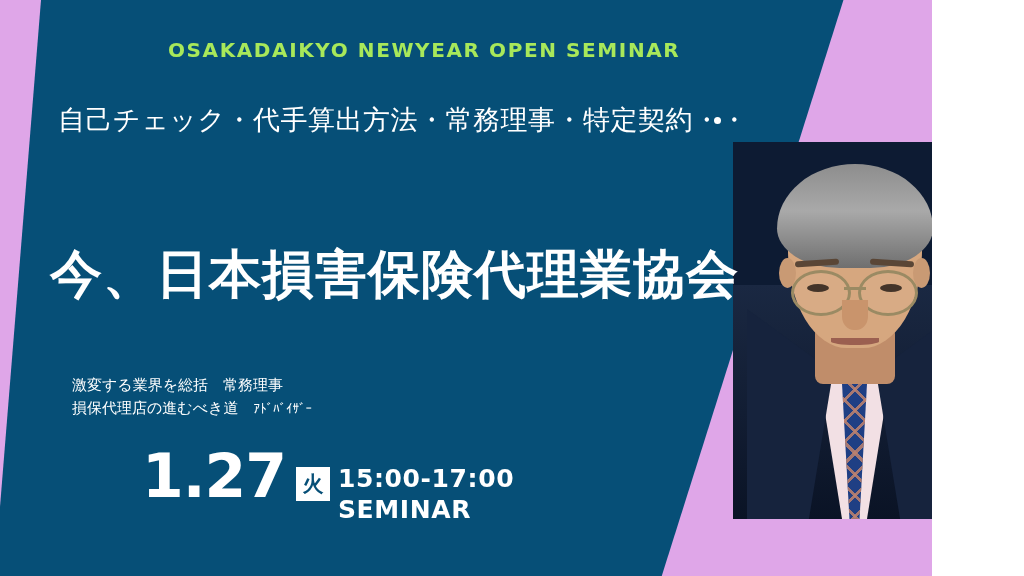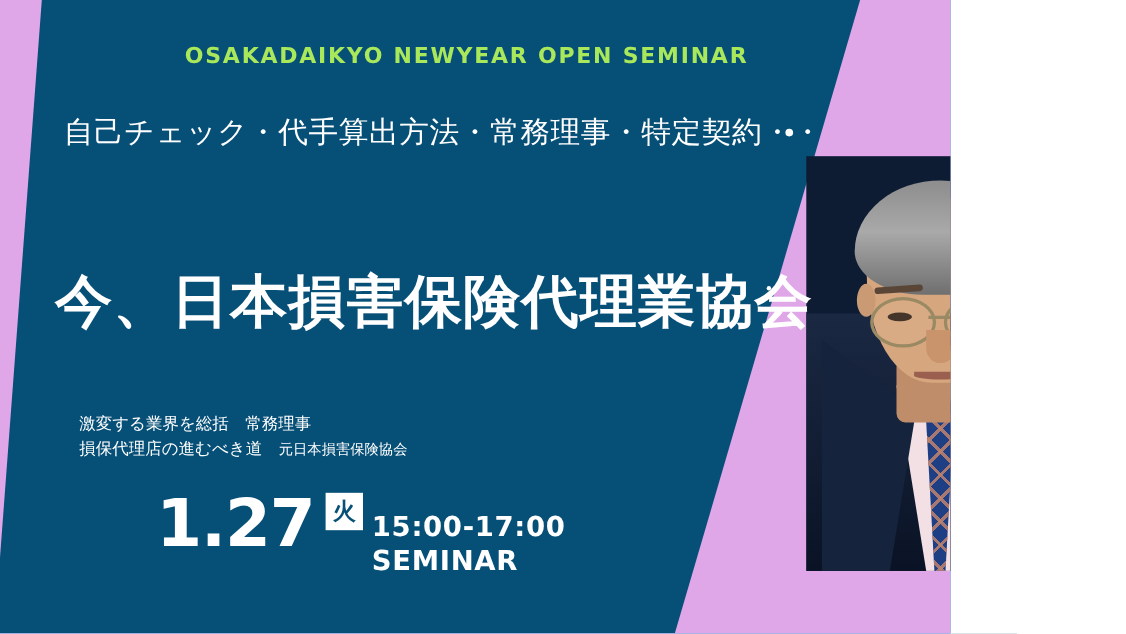--- a/index.html
+++ b/index.html
@@ -2,24 +2,24 @@
 <html><head>
 <meta charset="utf-8">
 <style>
   html, body {
     margin: 0;
     padding: 0;
     background: #ffffff;
   }
   #poster {
     position: relative;
-    width: 864px;
+    width: 932px;
     height: 576px;
     overflow: hidden;
-    background: #1d4ed8;
+    background: #701a75;
     font-family: "DejaVu Sans", "Liberation Sans", sans-serif;
   }
 
   
   .pink-bg {
     position: absolute;
     inset: 0;
     background: #dfa6e8;
   }
   .blue-panel {
@@ -264,20 +264,21 @@
     font-size: 37px;
     letter-spacing: 2px;
     white-space: nowrap;
   }
 
   .datebar {
     position: absolute;
     left: 142px;
     top: 448px;
     display: flex;
+    align-items: flex-end;
     gap: 10px;
   }
   .date-num {
     color: #ffffff;
     font-size: 60px;
     font-weight: 700;
     line-height: 0.95;
     letter-spacing: -1px;
   }
   .day-badge {
@@ -341,21 +342,21 @@
   <div class="kicker">OSAKADAIKYO  NEWYEAR  OPEN  SEMINAR</div>
 
   <div class="subtitle">自己チェック・代手算出方法・常務理事・特定契約・・</div>
 
 
   <div class="headline headline-2">今、日本損害保険代理業協会</div>
 
   <div class="credits">
     <div>激変する業界を総括　常務理事</div>
     <div>
-      <span>損保代理店の進むべき道　</span><span class="kana">元日本損害保険協会</span>
+      <span>損保代理店の進むべき道　</span><span class="kana">ｱﾄﾞﾊﾞｲｻﾞｰ</span>
     </div>
   </div>
 
 
   <div class="datebar">
     <span class="date-num">1.27</span>
     <span class="day-badge">火</span>
   </div>
 
   <div class="timeblock">

